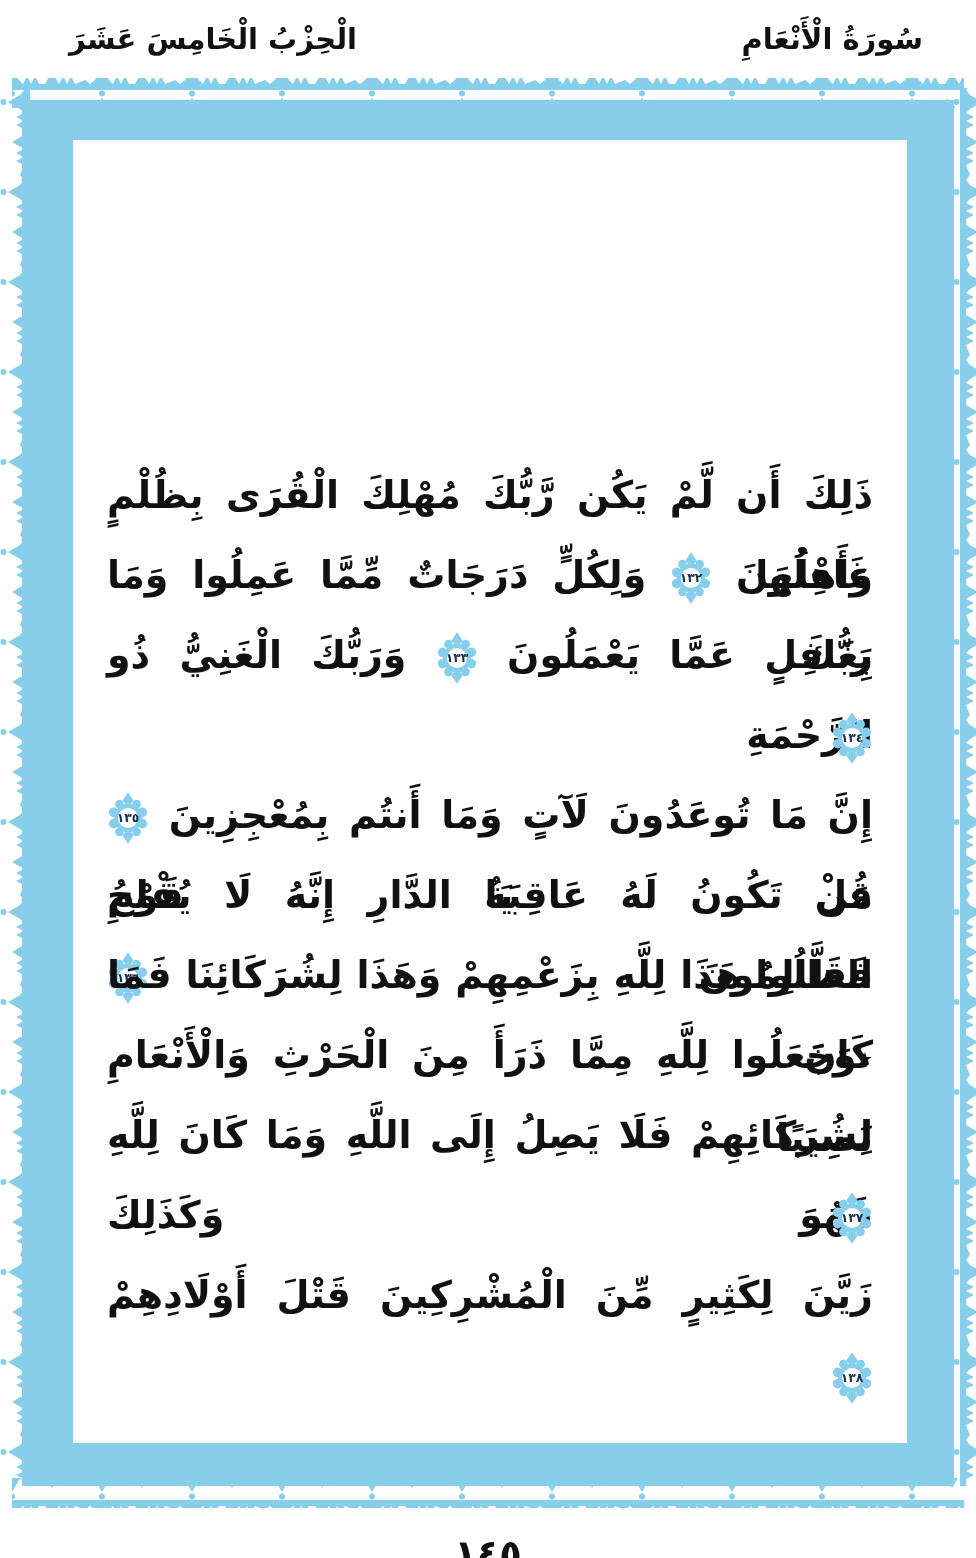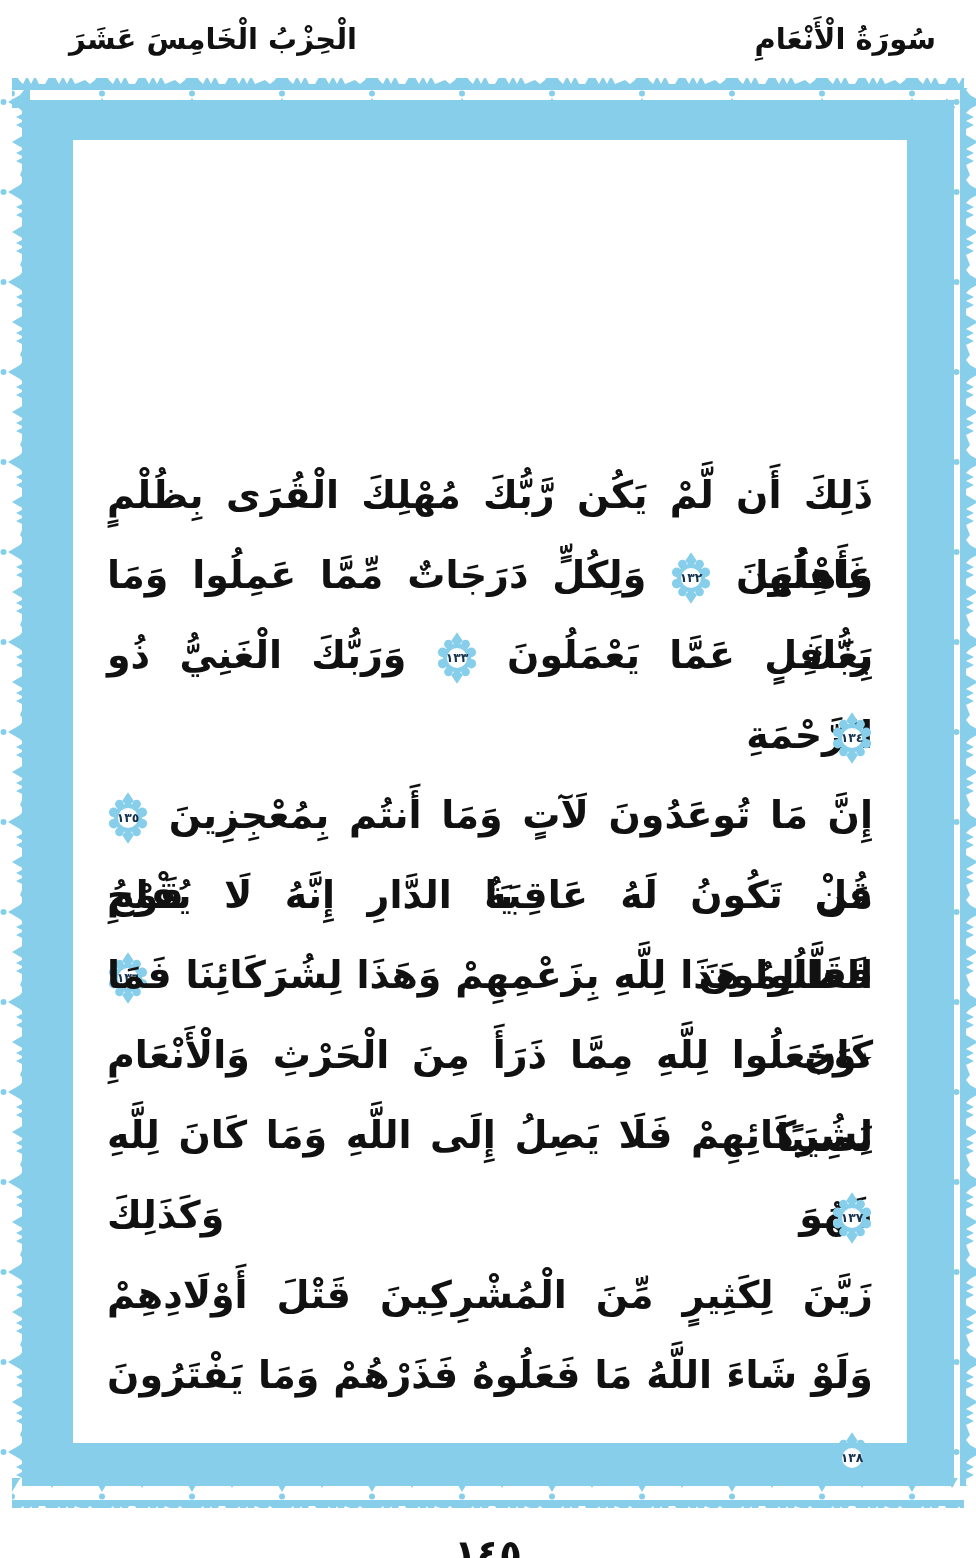--- a/index.html
+++ b/index.html
@@ -9,21 +9,21 @@
     background:#ffffff;
     font-family:"DejaVu Sans",sans-serif;
     overflow:hidden;
   }
   
   .hdr{
     position:absolute;top:10px;height:58px;
     font-size:29px;font-weight:bold;color:#111;
     direction:rtl;white-space:nowrap;line-height:58px;
   }
-  .hdr-right{right:40px;}
+  .hdr-right{right:53px;}
   .hdr-left{left:30px;margin-left:39px;}
   
   .frame-svg{position:absolute;left:0;top:0;pointer-events:none;}
   
   .text-area{
     position:absolute;left:73px;top:140px;width:834px;height:1303px;
     box-sizing:border-box;padding:28px 34px;
     display:flex;flex-direction:column;justify-content:flex-end;
     direction:rtl;
   }
@@ -142,21 +142,21 @@
     <div class="qline"><span>لِشُرَكَائِهِمْ فَلَا يَصِلُ إِلَى اللَّهِ وَمَا كَانَ لِلَّهِ فَهُوَ</span></div>
 
     <div class="qline"> <span class="ayah-marker"><svg viewBox="0 0 44 56">
             <use href="#medallion-shape"></use>
             <text class="medal-num" x="22" y="32.5" text-anchor="middle">١٣٧</text>
           </svg></span> <span>وَكَذَلِكَ</span></div>
 
     <div class="qline"><span>زَيَّنَ لِكَثِيرٍ مِّنَ الْمُشْرِكِينَ قَتْلَ أَوْلَادِهِمْ</span></div>
 
 
-    <div class="qline"><span>وَلَوْ شَاءَ اللَّهُ مَا فَعَلُوهُ فَذَرْهُمْ وَمَا يَفْتَرُونَ</span> <span class="ayah-marker"><svg viewBox="0 0 44 56">
+    <div class="qline"> <span class="ayah-marker"><svg viewBox="0 0 44 56">
             <use href="#medallion-shape"></use>
             <text class="medal-num" x="22" y="32.5" text-anchor="middle">١٣٨</text>
           </svg></span></div>
 
   </div>
 
   <div class="page-num">١٤٥</div>
 
 </div>
 

